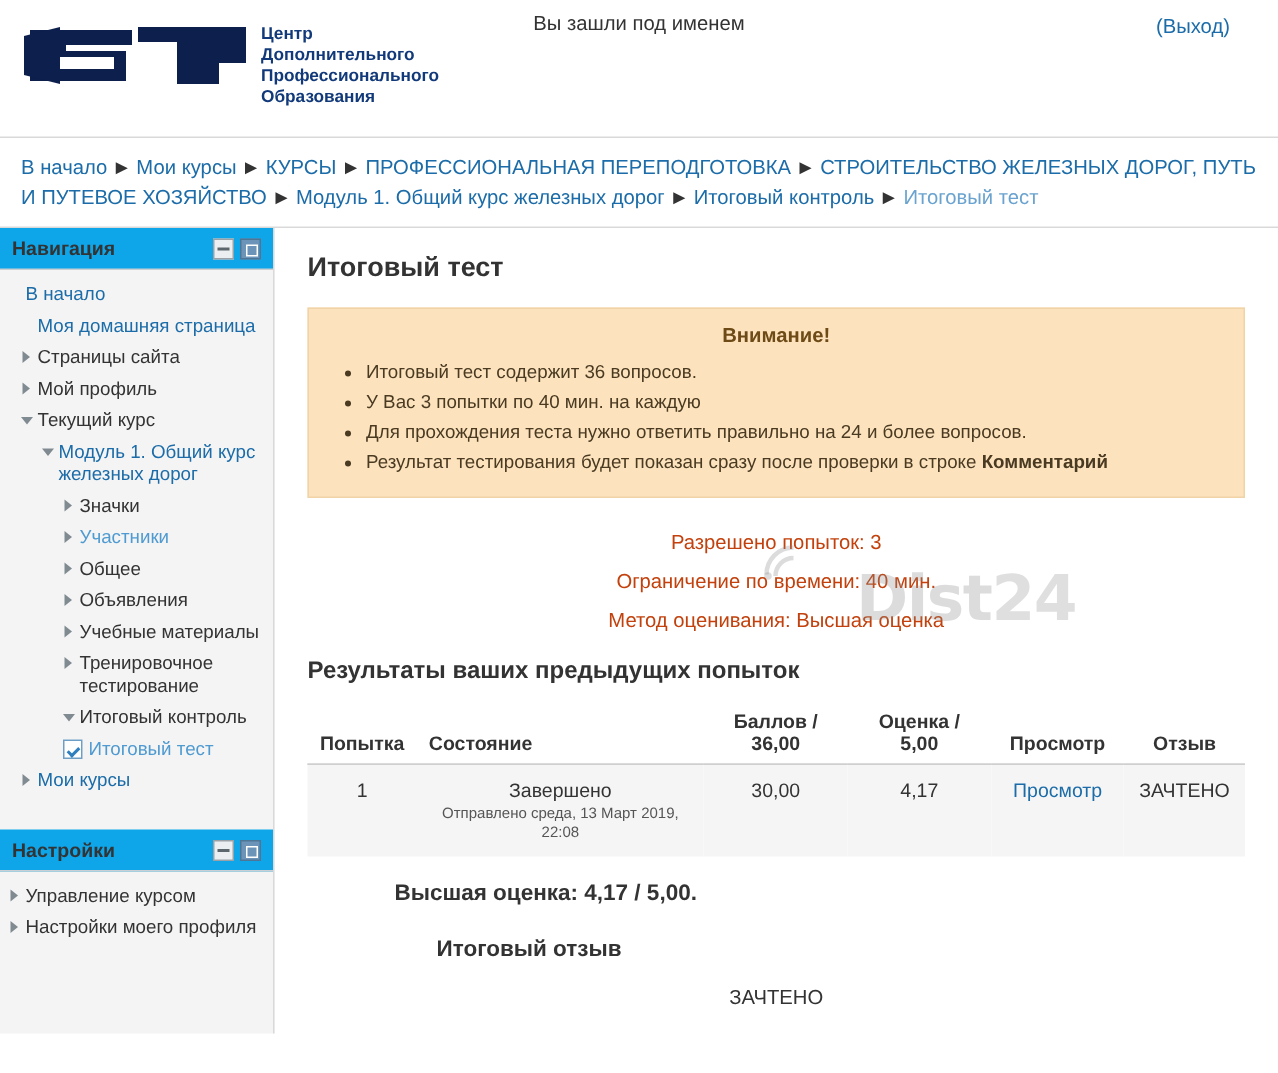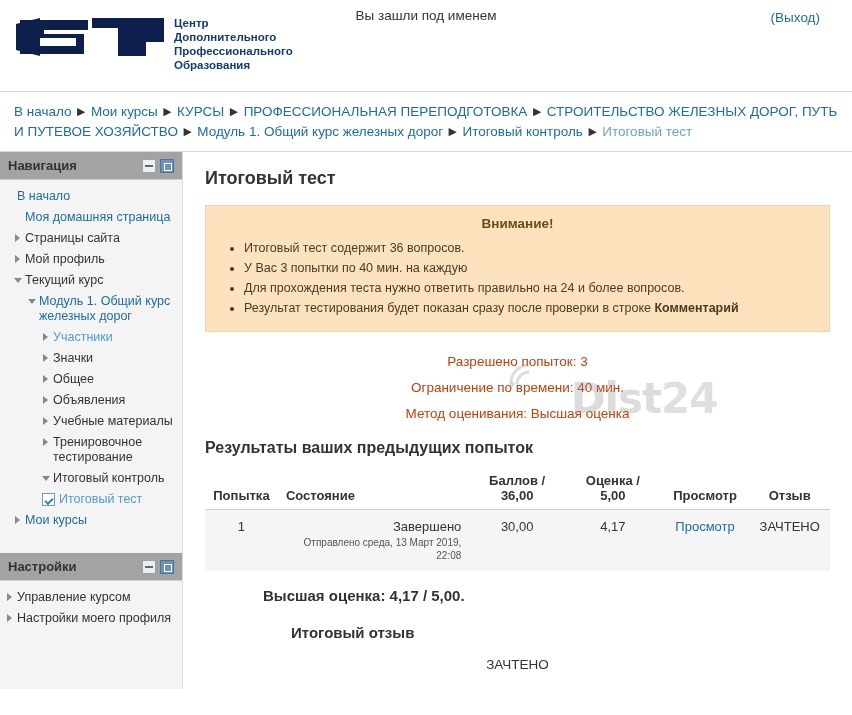--- a/index.html
+++ b/index.html
@@ -91,21 +91,21 @@
   }
   .content {
     flex: 1 1 auto;
     padding: 14px 22px 10px 22px;
     position: relative;
     overflow: hidden;
   }
 
   
   .block-head {
-    background: #a3a3a3;
+    background: #0ea5e9;
     border-bottom: 1px solid #c9cfd3;
     padding: 6px 8px;
     display: flex;
     align-items: center;
     font-weight: bold;
     font-size: 13px;
     color: #333;
   }
   .block-head .title { flex: 1 1 auto; }
   .blk-btn {
@@ -260,21 +260,21 @@
   table.attempts th.col-review { width: 88px; }
   table.attempts th.col-feedback { width: 80px; }
   table.attempts td {
     padding: 9px 8px;
     text-align: center;
     background: #f5f5f5;
     vertical-align: top;
     font-size: 13px;
   }
   table.attempts td.state {
-    text-align: right;
+    text-align: center;
   }
   .state-sub {
     font-size: 10px;
     color: #555;
     line-height: 13px;
     margin-top: 2px;
   }
   td a.review {
     color: #1b6ca8;
     text-decoration: none;
@@ -381,28 +381,28 @@
           <div class="nav-item plain ind-1">
             <span class="arrow down"></span>
             <span class="lbl">Текущий курс</span>
           </div>
 
           <div class="nav-item ind-2">
             <span class="arrow down"></span>
             <span class="lbl">Модуль 1. Общий курс железных дорог</span>
           </div>
 
+          <div class="nav-item plain ind-3">
+            <span class="arrow right"></span>
+            <span class="lbl">Значки</span>
+          </div>
+
           <div class="nav-item active ind-3">
             <span class="arrow right"></span>
             <span class="lbl">Участники</span>
-          </div>
-
-          <div class="nav-item plain ind-3">
-            <span class="arrow right"></span>
-            <span class="lbl">Значки</span>
           </div>
 
           <div class="nav-item plain ind-3">
             <span class="arrow right"></span>
             <span class="lbl">Общее</span>
           </div>
 
           <div class="nav-item plain ind-3">
             <span class="arrow right"></span>
             <span class="lbl">Объявления</span>

